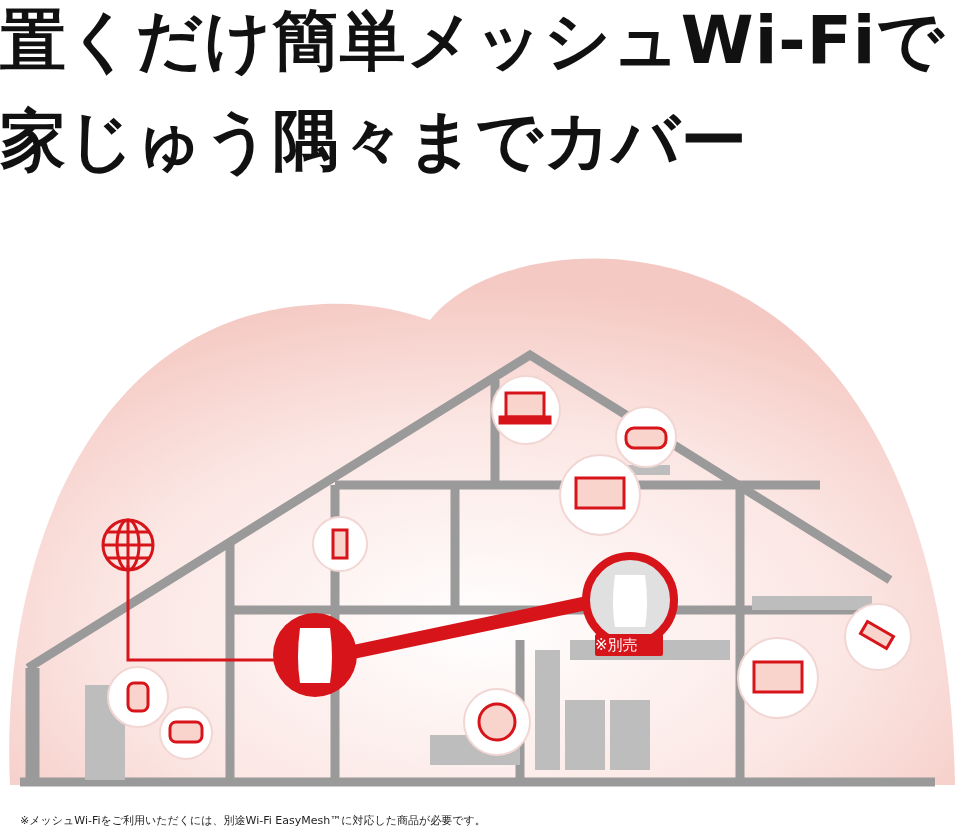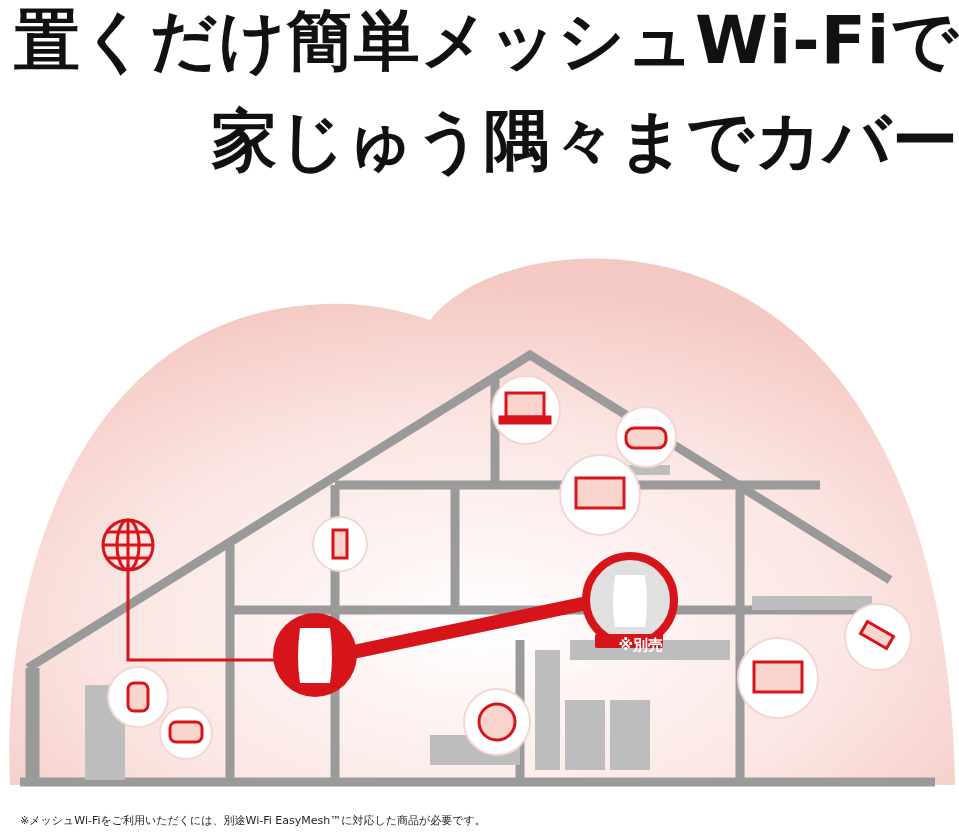--- a/index.html
+++ b/index.html
@@ -1,22 +1,22 @@
 <!DOCTYPE html>
 <html><head>
 <meta charset="utf-8">
 <style>
   html,body{margin:0;padding:0;background:#fff;}
   body{width:959px;height:840px;position:relative;overflow:hidden;font-family:"DejaVu Sans",sans-serif;}
-  .headline{position:absolute;left:0;width:959px;text-align:right;font-weight:bold;color:#111;font-size:66px;line-height:1;letter-spacing:1px;}
+  .headline{position:absolute;left:0;width:959px;text-align:left;font-weight:bold;color:#111;font-size:66px;line-height:1;letter-spacing:1px;}
   .hl1{top:8px;}
   .hl2{top:108px;}
   .scene{position:absolute;left:0;top:240px;width:959px;height:550px;}
   .footnote{position:absolute;left:20px;top:813px;font-size:11px;color:#222;white-space:nowrap;}
-  .badge{position:absolute;left:595px;top:634px;width:68px;height:14px;background:#d7141a;color:#fff;font-size:15px;font-weight:bold;text-align:right;line-height:22px;border-radius:2px;}
+  .badge{position:absolute;left:595px;top:634px;width:68px;height:22px;background:#d7141a;color:#fff;font-size:15px;font-weight:normal;text-align:left;line-height:22px;border-radius:2px;}
 </style>
 </head>
 <body>
 
 <div class="headline hl1">置くだけ簡単メッシュWi-Fiで</div>
 <div class="headline hl2">家じゅう隅々までカバー</div>
 
 <svg class="scene" viewBox="0 240 959 550" width="959" height="550">
   <defs>
     <radialGradient id="cg" cx="50%" cy="70%" r="65%">

